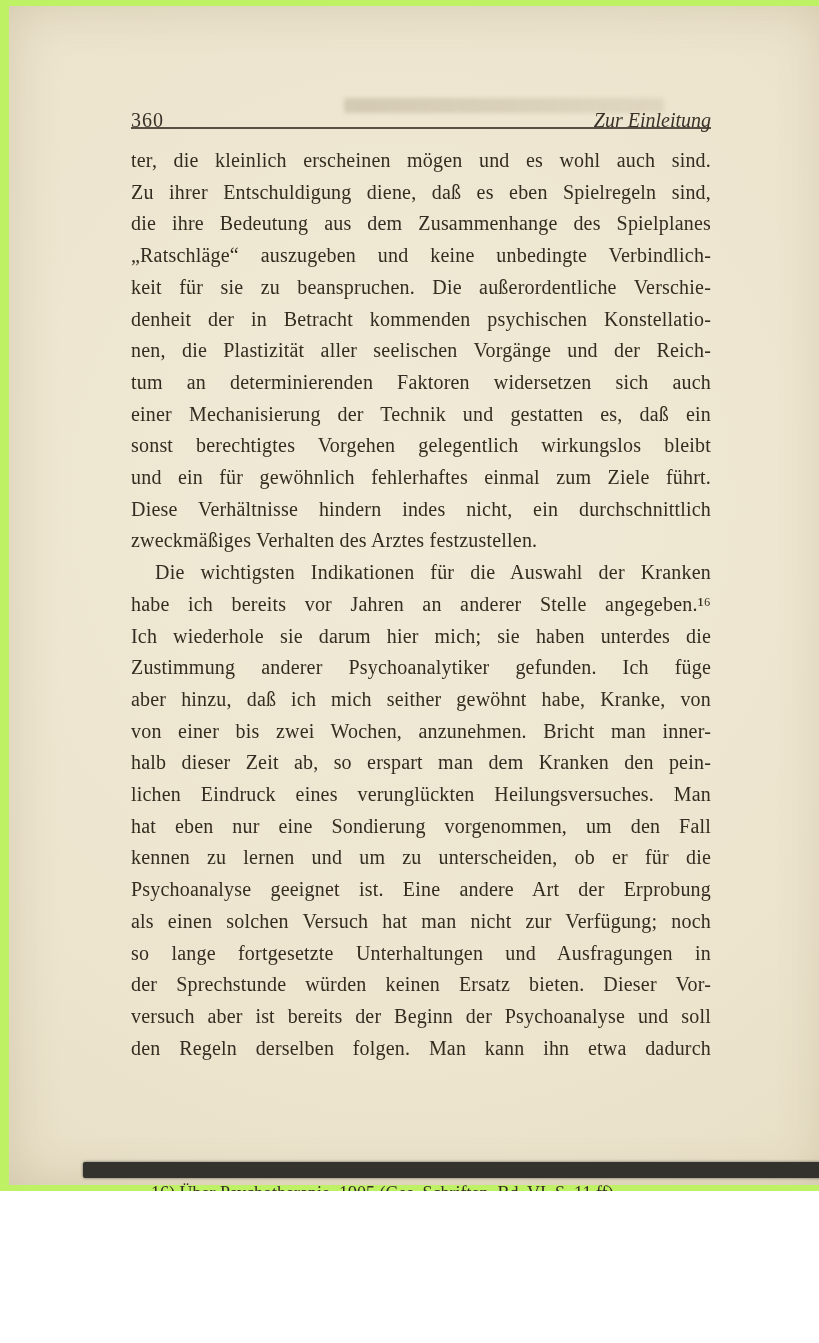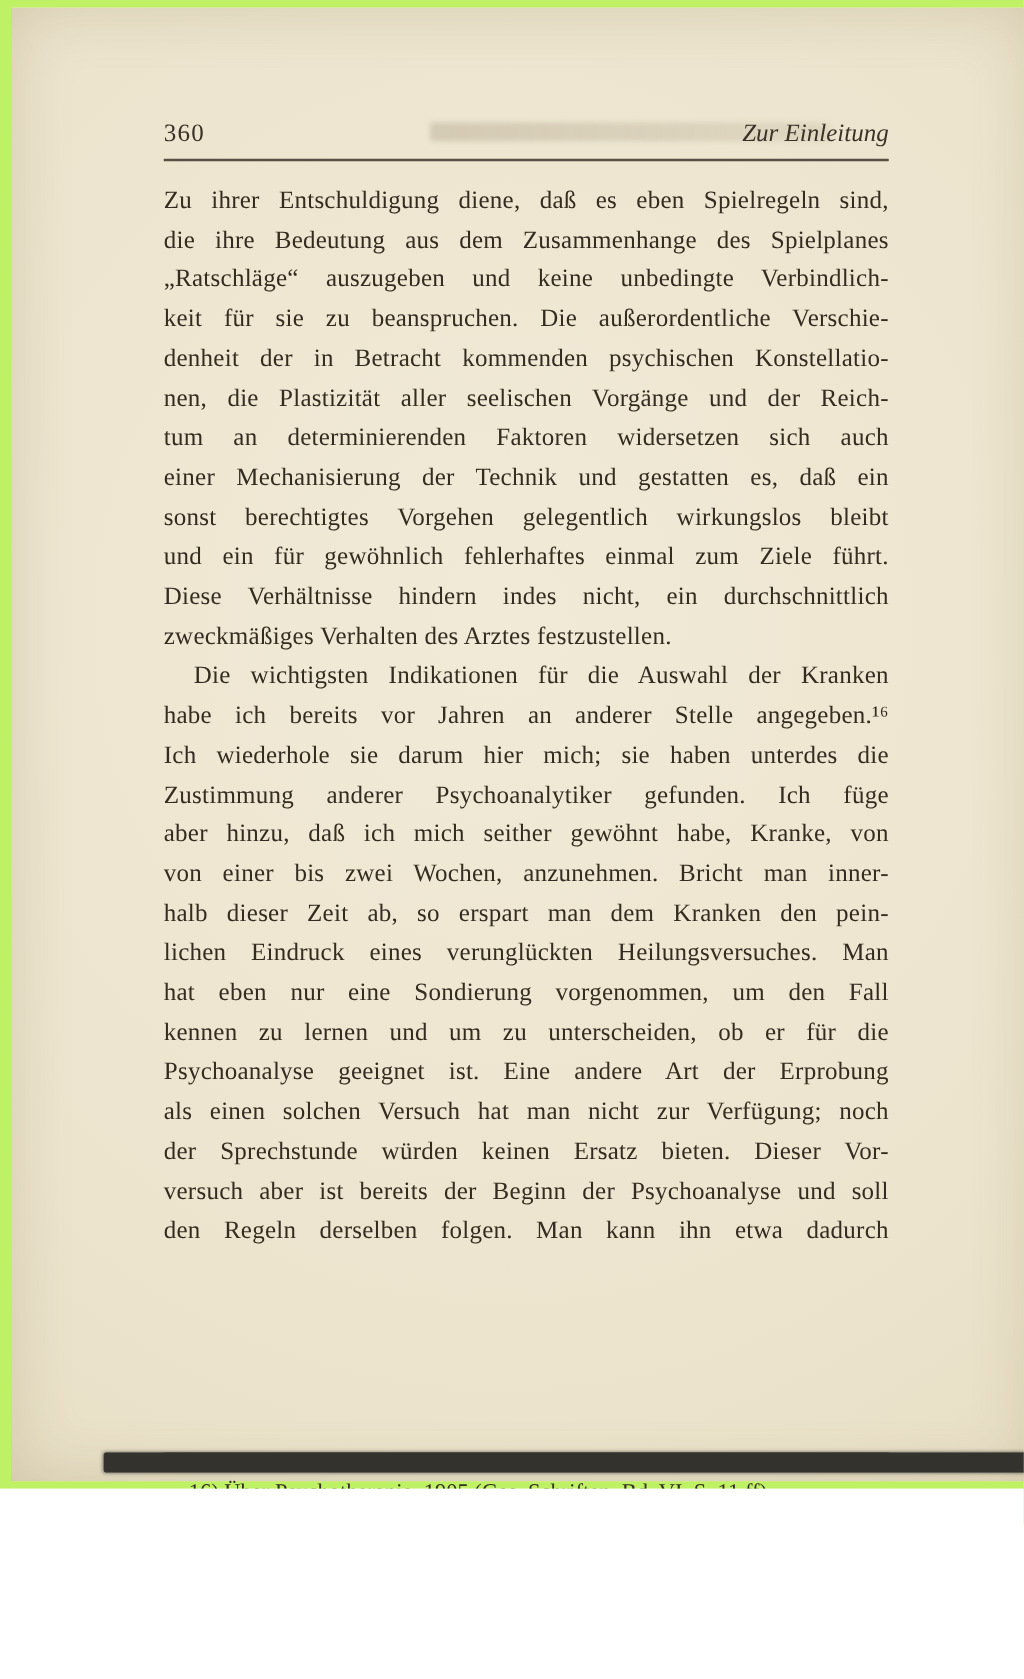--- a/index.html
+++ b/index.html
@@ -25,21 +25,21 @@
   .running-head {
     position: absolute;
     top: 90px; left: 122px; width: 580px;
     display: flex;
     justify-content: space-between;
     align-items: baseline;
     font-size: 20px;
     color: #3a3128;
   }
   .page-num { letter-spacing: 1px; }
-  .running-title { font-style: italic; }
+  .running-title { font-style: italic; margin-top: 13px; }
 
   .head-rule {
     position: absolute;
     top: 121px; left: 122px; width: 580px;
     height: 2px;
     background: rgba(62,52,42,0.85);
   }
 
   .smudge {
     position: absolute;
@@ -100,20 +100,21 @@
 
     <header class="running-head">
       <span class="page-num">360</span>
       <span class="running-title">Zur Einleitung</span>
     </header>
 
     <div class="head-rule"></div>
 
     <main class="body-text" id="body-text">
         <div class="para">
+          <div class="line">ter, die kleinlich erscheinen mögen und es wohl auch sind.</div>
           <div class="line">Zu ihrer Entschuldigung diene, daß es eben Spielregeln sind,</div>
           <div class="line">die ihre Bedeutung aus dem Zusammenhange des Spielplanes</div>
           <div class="line">„Ratschläge“ auszugeben und keine unbedingte Verbindlich-</div>
           <div class="line">keit für sie zu beanspruchen. Die außerordentliche Verschie-</div>
           <div class="line">denheit der in Betracht kommenden psychischen Konstellatio-</div>
           <div class="line">nen, die Plastizität aller seelischen Vorgänge und der Reich-</div>
           <div class="line">tum an determinierenden Faktoren widersetzen sich auch</div>
           <div class="line">einer Mechanisierung der Technik und gestatten es, daß ein</div>
           <div class="line">sonst berechtigtes Vorgehen gelegentlich wirkungslos bleibt</div>
           <div class="line">und ein für gewöhnlich fehlerhaftes einmal zum Ziele führt.</div>
@@ -126,20 +127,21 @@
           <div class="line">Ich wiederhole sie darum hier mich; sie haben unterdes die</div>
           <div class="line">Zustimmung anderer Psychoanalytiker gefunden. Ich füge</div>
           <div class="line">aber hinzu, daß ich mich seither gewöhnt habe, Kranke, von</div>
           <div class="line">von einer bis zwei Wochen, anzunehmen. Bricht man inner-</div>
           <div class="line">halb dieser Zeit ab, so erspart man dem Kranken den pein-</div>
           <div class="line">lichen Eindruck eines verunglückten Heilungsversuches. Man</div>
           <div class="line">hat eben nur eine Sondierung vorgenommen, um den Fall</div>
           <div class="line">kennen zu lernen und um zu unterscheiden, ob er für die</div>
           <div class="line">Psychoanalyse geeignet ist. Eine andere Art der Erprobung</div>
           <div class="line">als einen solchen Versuch hat man nicht zur Verfügung; noch</div>
+          <div class="line">so lange fortgesetzte Unterhaltungen und Ausfragungen in</div>
           <div class="line">der Sprechstunde würden keinen Ersatz bieten. Dieser Vor-</div>
           <div class="line">versuch aber ist bereits der Beginn der Psychoanalyse und soll</div>
           <div class="line">den Regeln derselben folgen. Man kann ihn etwa dadurch</div>
         </div>
       </main>
 
     <div class="foot-rule"></div>
 
     <div class="footnote">16) Über Psychotherapie, 1905 (Ges. Schriften, Bd. VI, S. 11 ff).</div>
 

